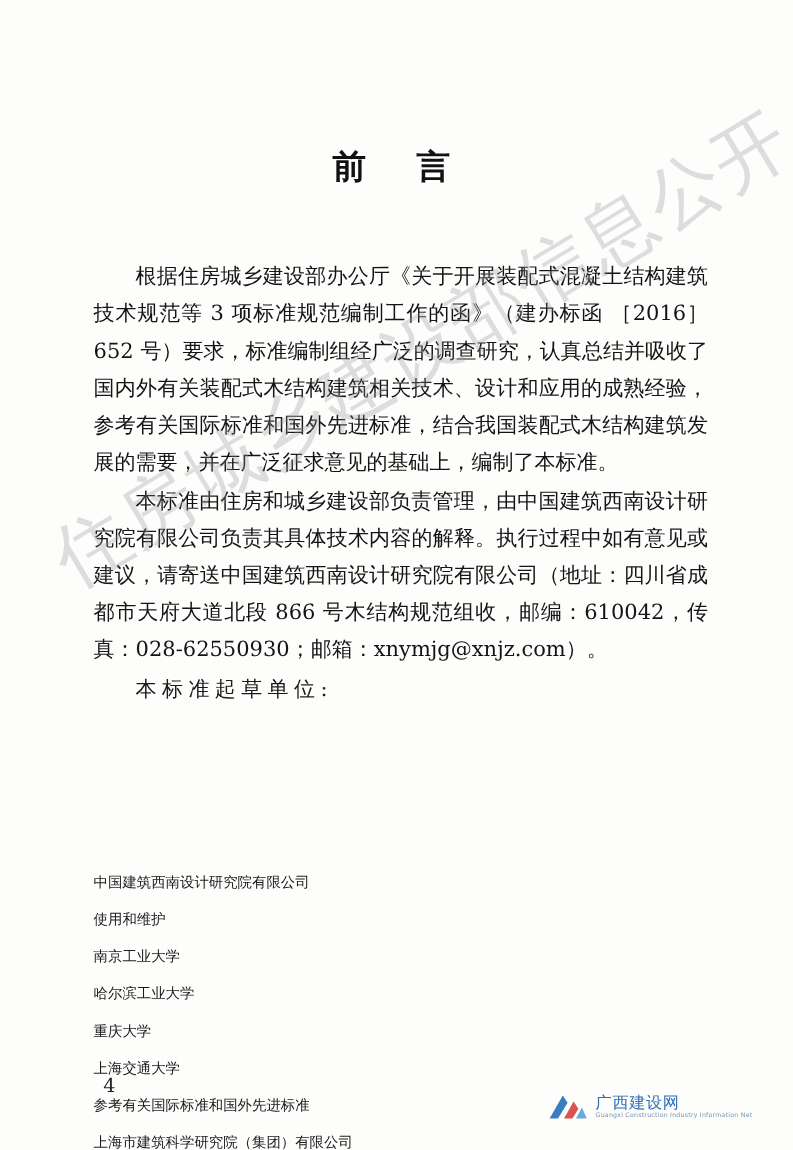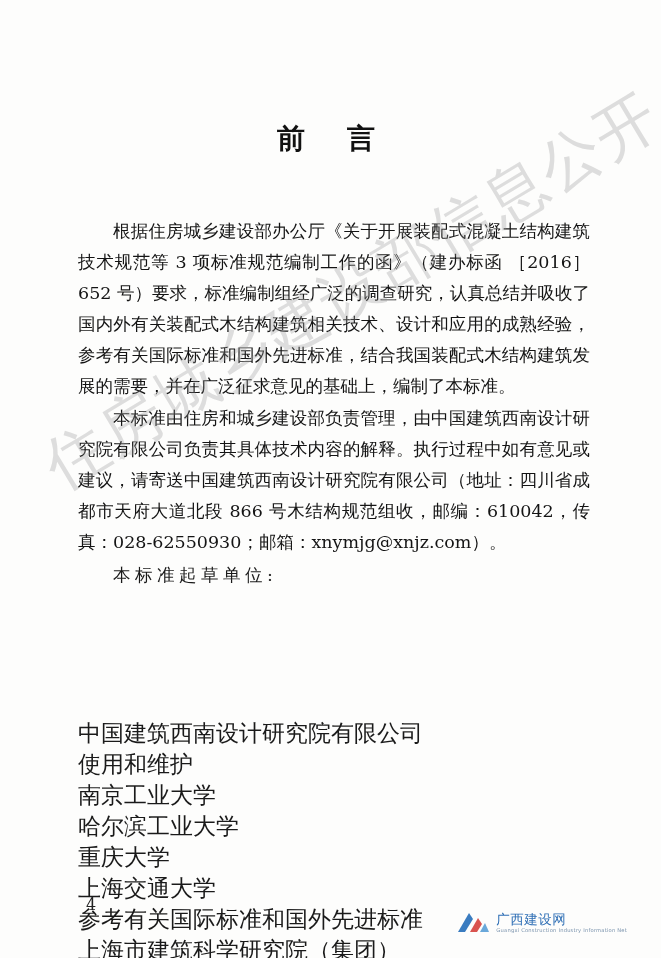--- a/index.html
+++ b/index.html
@@ -67,24 +67,23 @@
     width: 160px;
     flex: 0 0 160px;
     letter-spacing: 4.5px;
     text-indent: 35px;
     white-space: nowrap;
   }
   .drafters-list {
     flex: 1 1 auto;
   }
   .drafter-item {
-    font-size: 23px;
+    font-size: 12px;
     line-height: 31px;
     white-space: nowrap;
-    font-family: Liberation Mono, monospace;
   }
   .drafter-item.wrap {
     white-space: normal;
     max-width: 330px;
   }
   .page-number {
     position: absolute;
     left: 86px;
     bottom: 44px;
     font-size: 16px;

